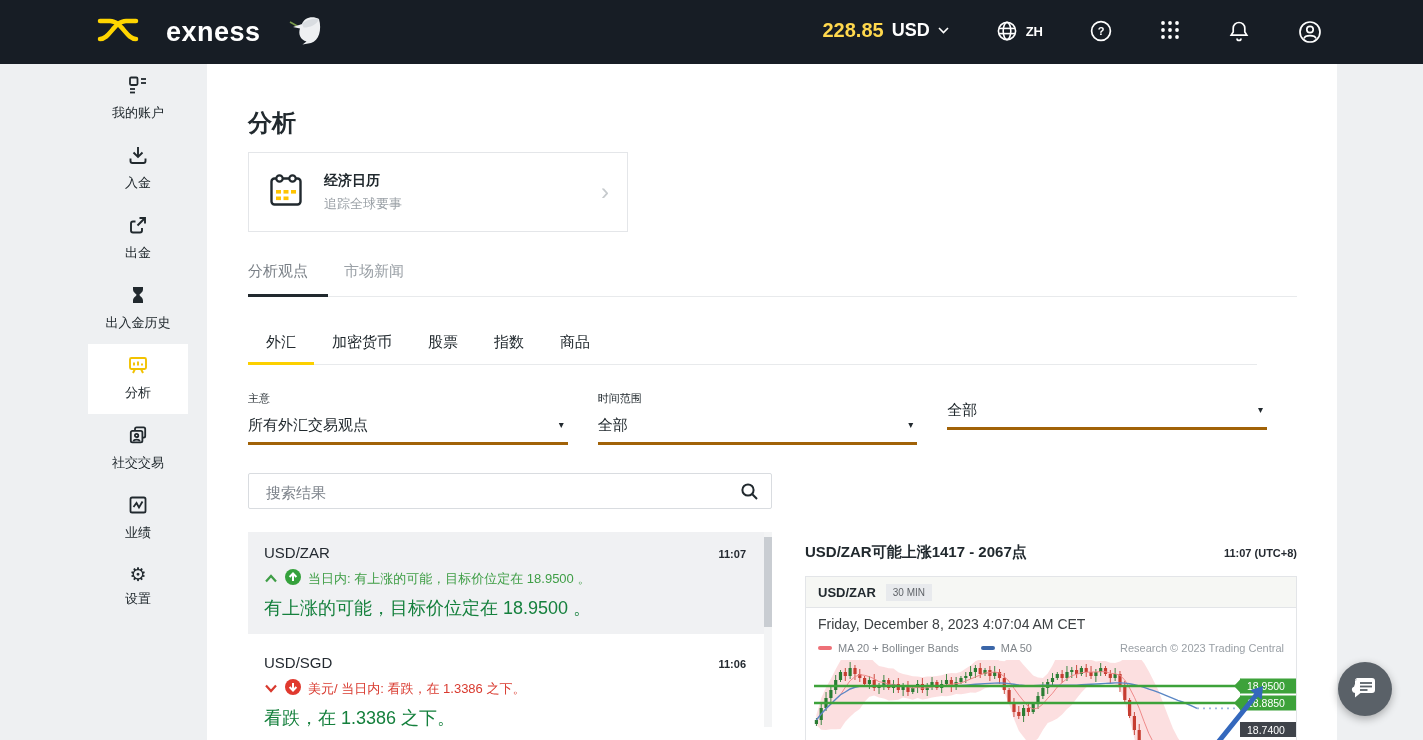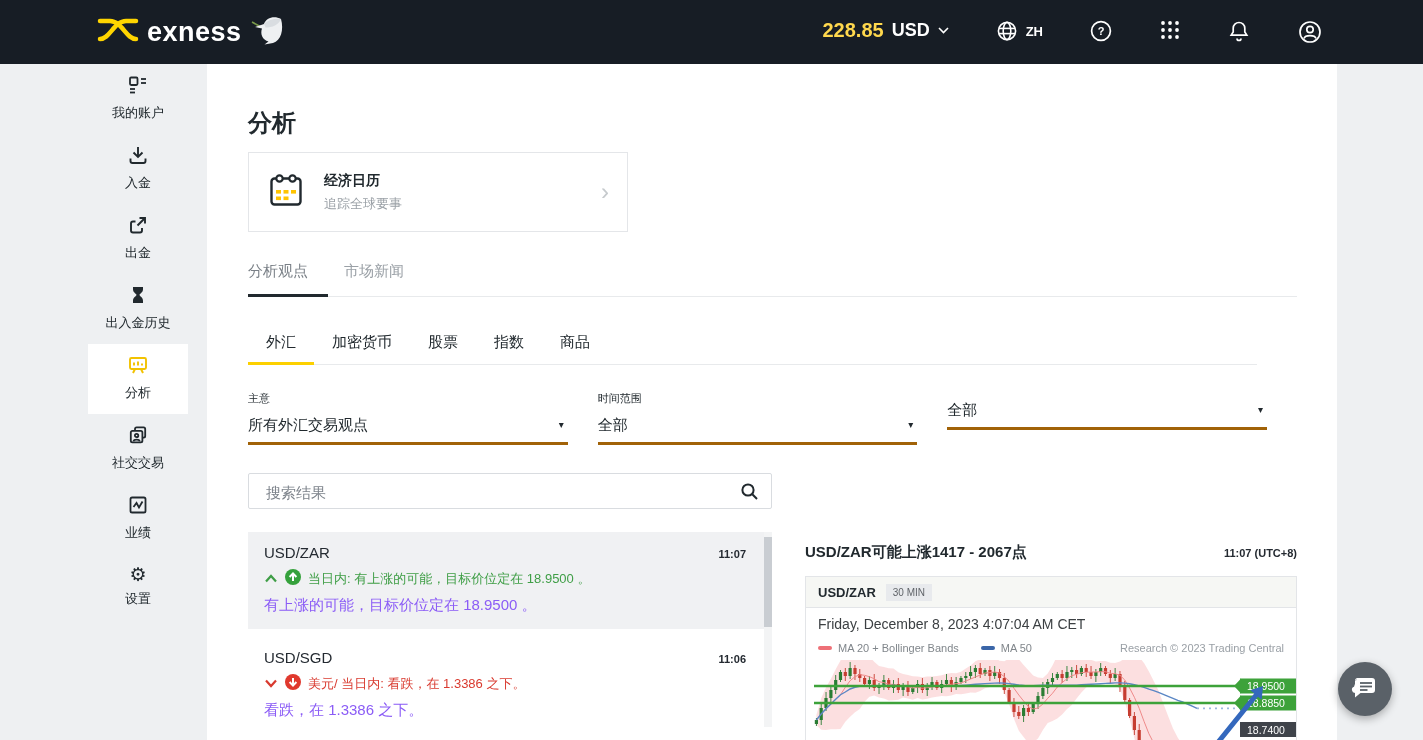--- a/index.html
+++ b/index.html
@@ -3,21 +3,21 @@
 <meta charset="utf-8">
 <style>
   html,body{margin:0;padding:0;}
   body{font-family:"Liberation Sans","DejaVu Sans",sans-serif;}
   .app{position:relative;width:1423px;height:740px;background:#eef0f2;overflow:hidden;}
 
   
   .topbar{position:absolute;top:0;left:0;width:1423px;height:64px;background:#171d25;
     display:flex;align-items:center;justify-content:space-between;box-sizing:border-box;
     padding:0 100px 0 96px;}
-  .logo{display:flex;align-items:center;gap:7px;}
+  .logo{display:flex;align-items:center;gap:26px;}
   .logo-text{color:#fff;font-size:27px;font-weight:bold;letter-spacing:.5px;}
   .tb-right{display:flex;align-items:flex-start;}
   .balance{color:#ffd84d;font-size:20px;font-weight:bold;}
   .currency{color:#fff;font-size:18px;font-weight:bold;margin-left:8px;}
   .tb-chev{margin-left:8px;display:inline-flex;}
   .tb-group{display:flex;align-items:center;margin-left:46px;}
   .tb-icon{display:inline-flex;align-items:center;justify-content:center;cursor:pointer;}
   .lang{color:#fff;font-size:13px;font-weight:bold;margin-left:7px;}
 
   
@@ -72,21 +72,21 @@
   .signal-list{position:relative;margin-top:23px;}
   .signal{padding:12px 26px 14px 16px;cursor:pointer;}
   .signal.selected{background:#f0f1f3;}
   .signal + .signal{margin-top:8px;}
   .sig-row1{display:flex;justify-content:space-between;align-items:baseline;}
   .sig-pair{font-size:15px;color:#242a31;}
   .sig-time{font-size:11px;font-weight:bold;color:#242a31;}
   .sig-head{margin-top:8px;display:flex;align-items:center;gap:7px;font-size:13px;}
   .sig-head.up{color:#3f9e46;}
   .sig-head.down{color:#d93a2f;}
-  .sig-sum{margin-top:8px;font-size:15px;color:#8b5cf6;}
+  .sig-sum{margin-top:8px;font-size:18px;color:#15803d;}
   .list-scrollbar{position:absolute;right:0;top:0;width:8px;height:195px;background:#f3f4f5;}
   .list-thumb{position:absolute;top:5px;left:0;width:8px;height:90px;background:#c9cdd2;cursor:pointer;}
 
   .right-col{width:492px;flex:0 0 492px;margin-left:33px;margin-top:70px;}
   .detail-head{display:flex;justify-content:space-between;align-items:baseline;}
   .detail-title{font-size:15px;font-weight:bold;color:#21292e;}
   .detail-time{font-size:11px;font-weight:bold;color:#242a31;}
   .chart-card{margin-top:14px;border:1px solid #e3e5e8;background:#fff;}
   .chart-head{height:30px;background:#f6f7f4;border-bottom:1px solid #e3e5e8;display:flex;align-items:center;
     padding:0 12px;}

